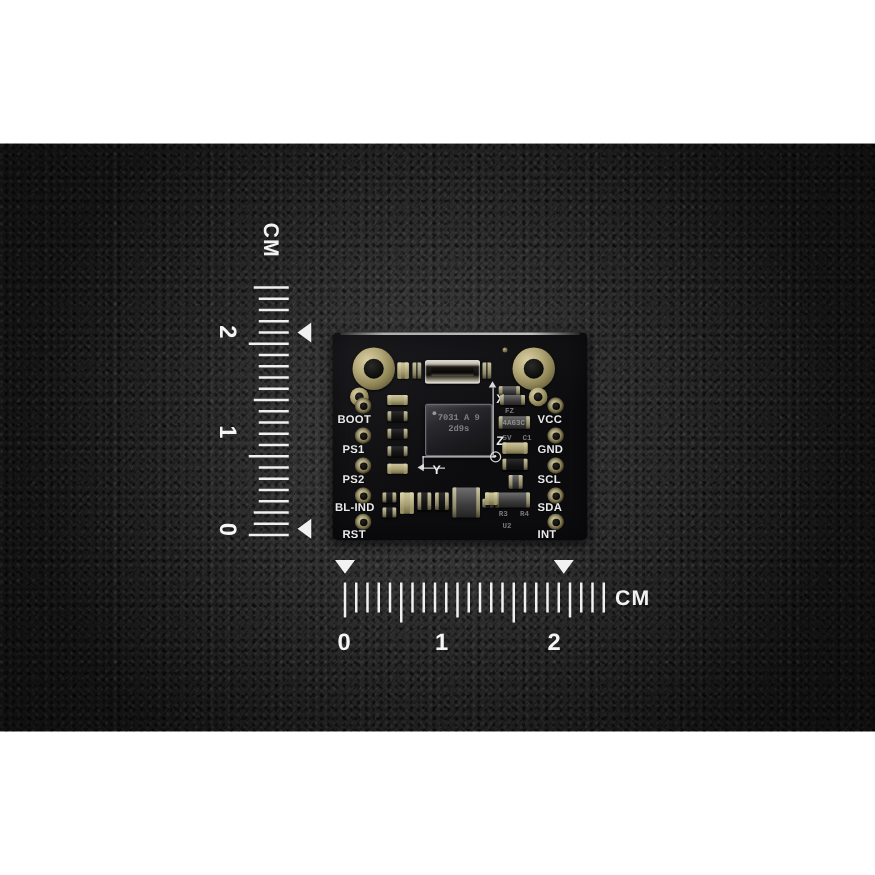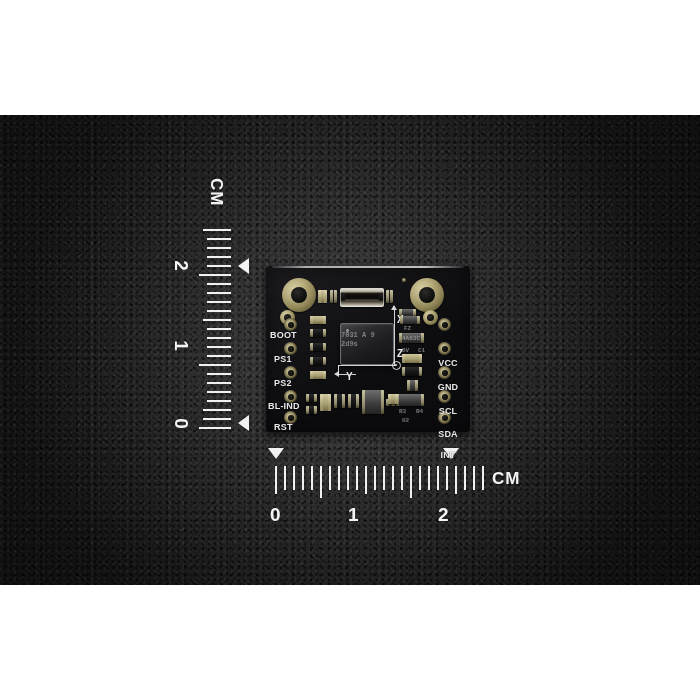--- a/index.html
+++ b/index.html
@@ -143,22 +143,21 @@
     position: absolute;
     color: #e8e8e8;
     font-weight: bold;
     font-size: 9px;
     line-height: 1;
     letter-spacing: 0.2px;
     white-space: nowrap;
     text-shadow: 0 0 1px rgba(0,0,0,0.9);
   }
   .silk.r {
-    text-align: center;
-    margin-top: 28px;
+    text-align: left;
   }
 
   
   .smd {
     position: absolute;
     border-radius: 1px;
     background: linear-gradient(180deg, #2c2c2c 0%, #161616 55%, #0c0c0c 100%);
     box-shadow: 0 1px 1px rgba(0,0,0,0.6);
   }
   .smd::before, .smd::after {
@@ -206,20 +205,21 @@
     position: absolute;
     left: 5px; top: 5px;
     width: 3px; height: 3px;
     border-radius: 50%;
     background: #b9b9b9;
     opacity: 0.75;
   }
   #chip-mark {
     position: absolute;
     left: 0; right: 0; top: 7px;
+    text-align: center;
     color: rgba(215,215,215,0.50);
     font-size: 7px;
     font-weight: bold;
     line-height: 1.35;
     font-family: "Liberation Mono", monospace;
   }
 
   .axis-line {
     position: absolute;
     background: rgba(238,238,238,0.88);

